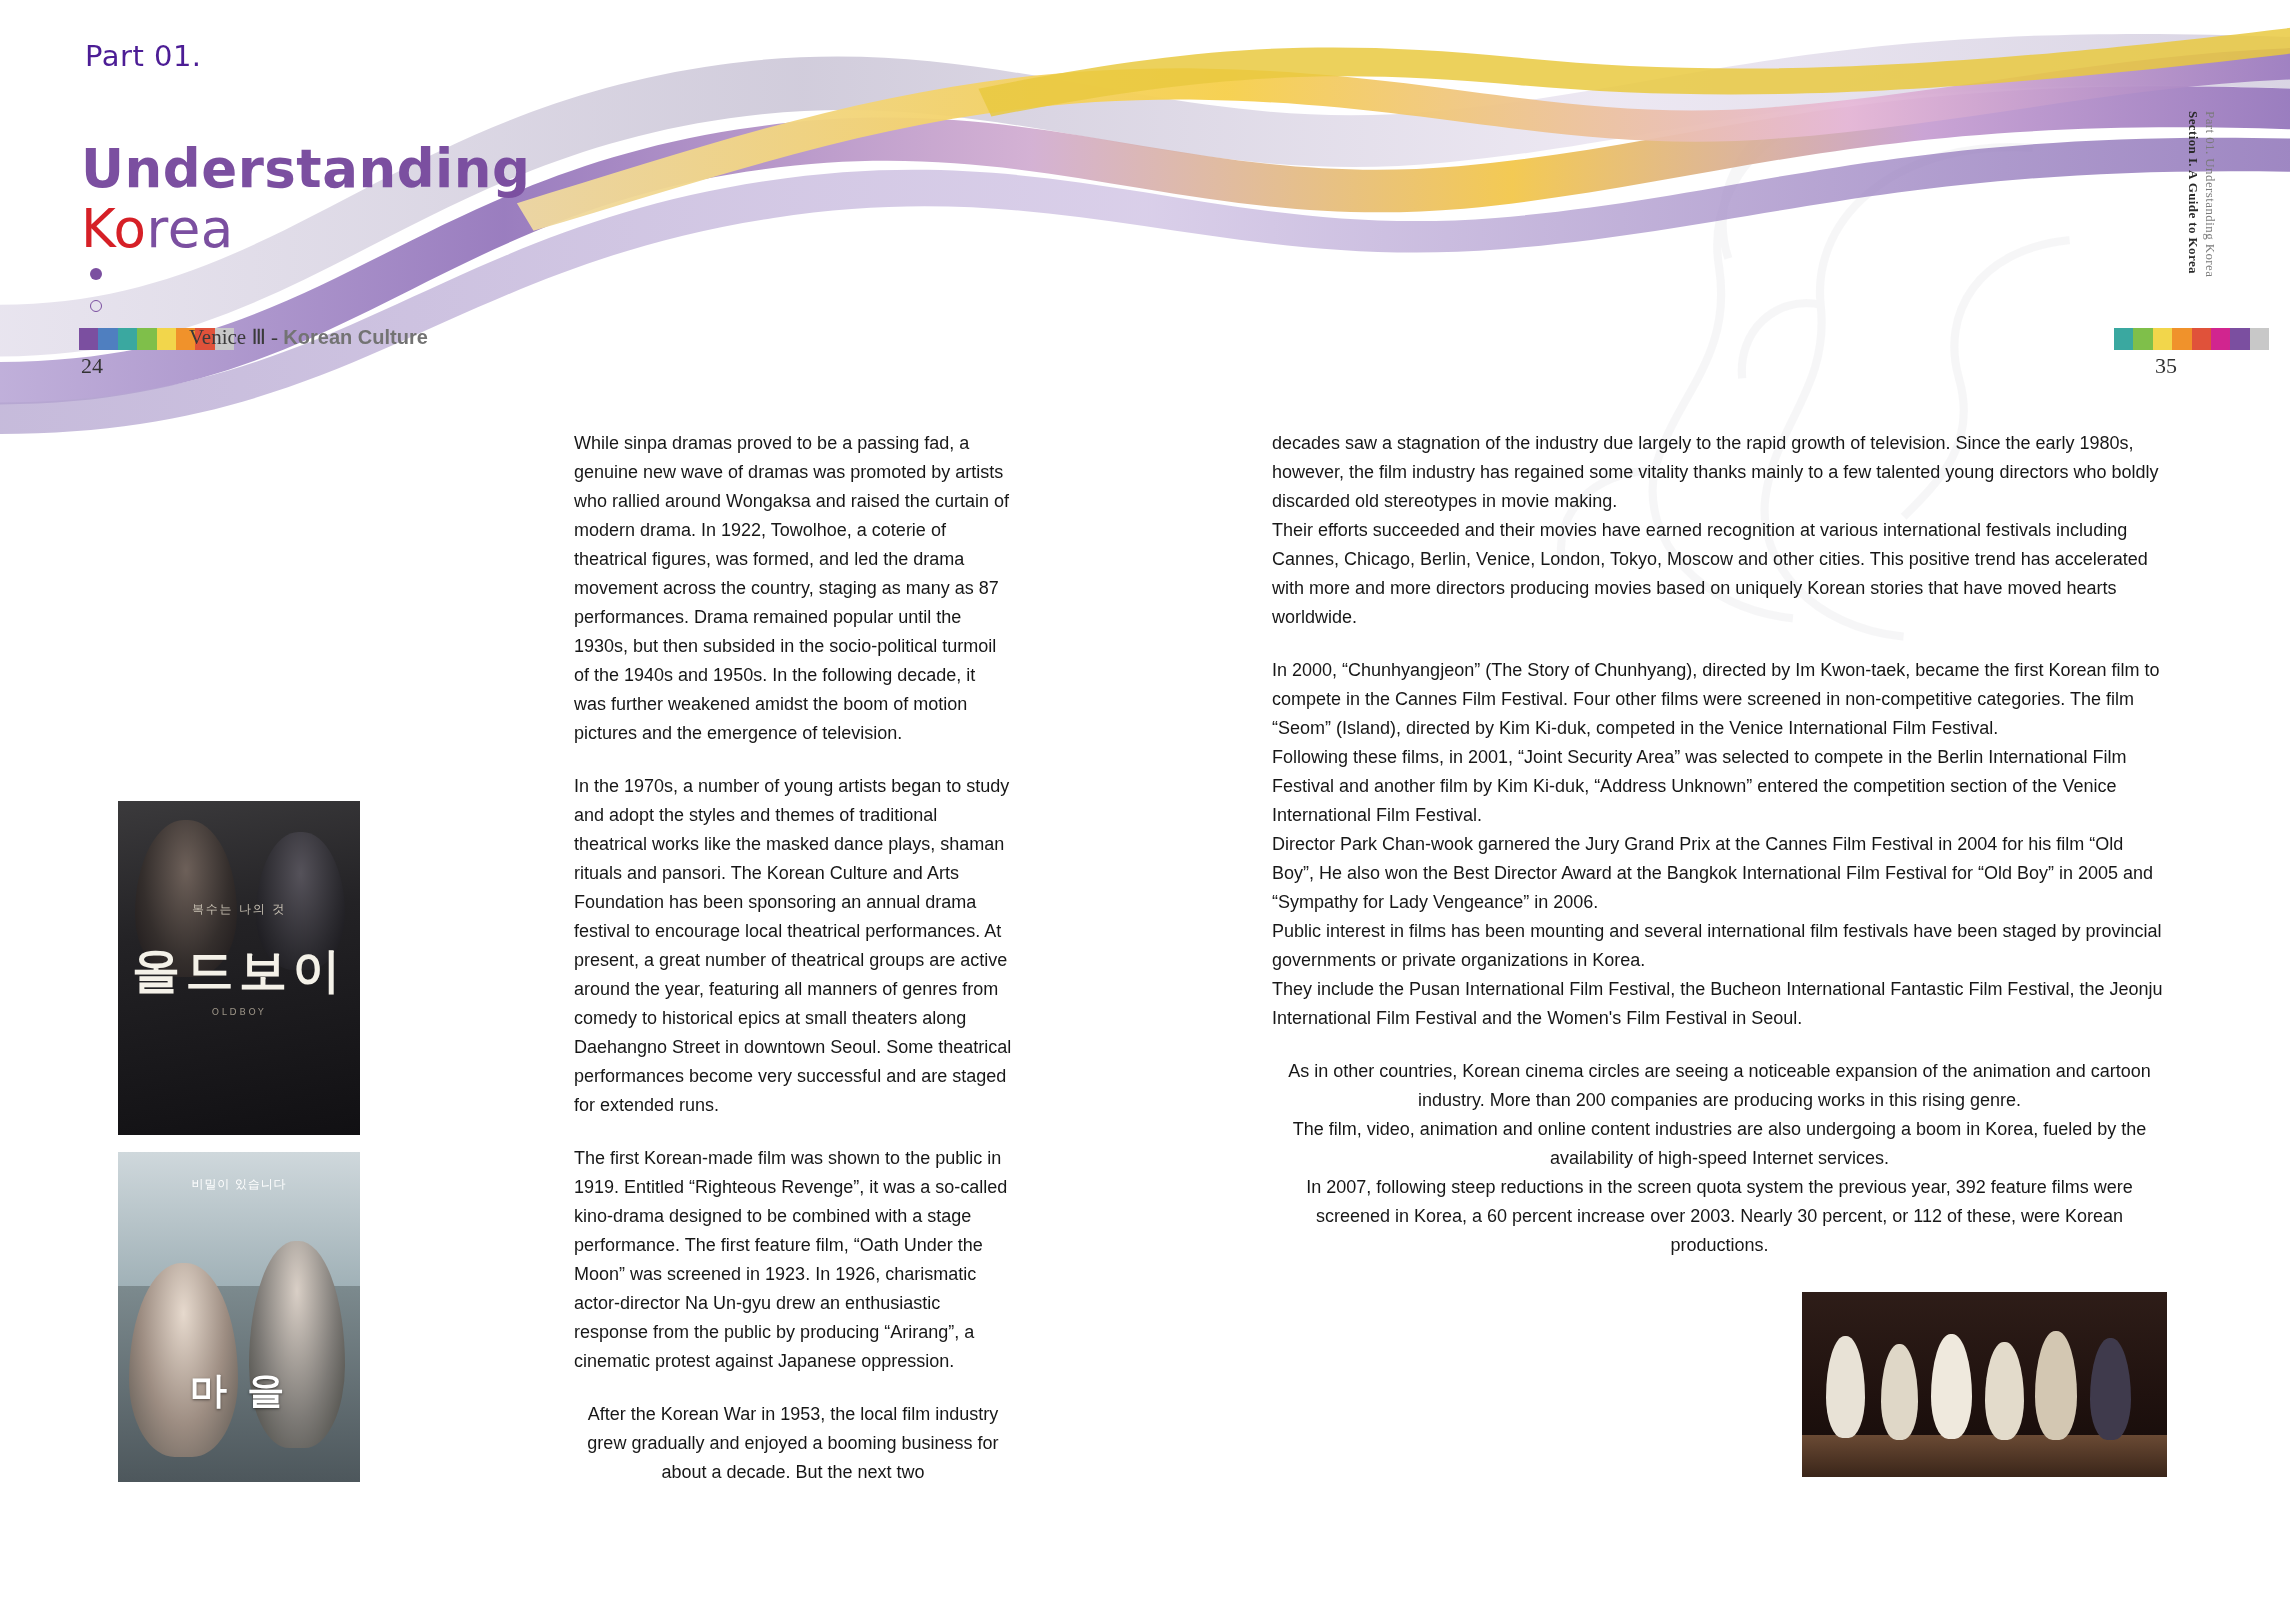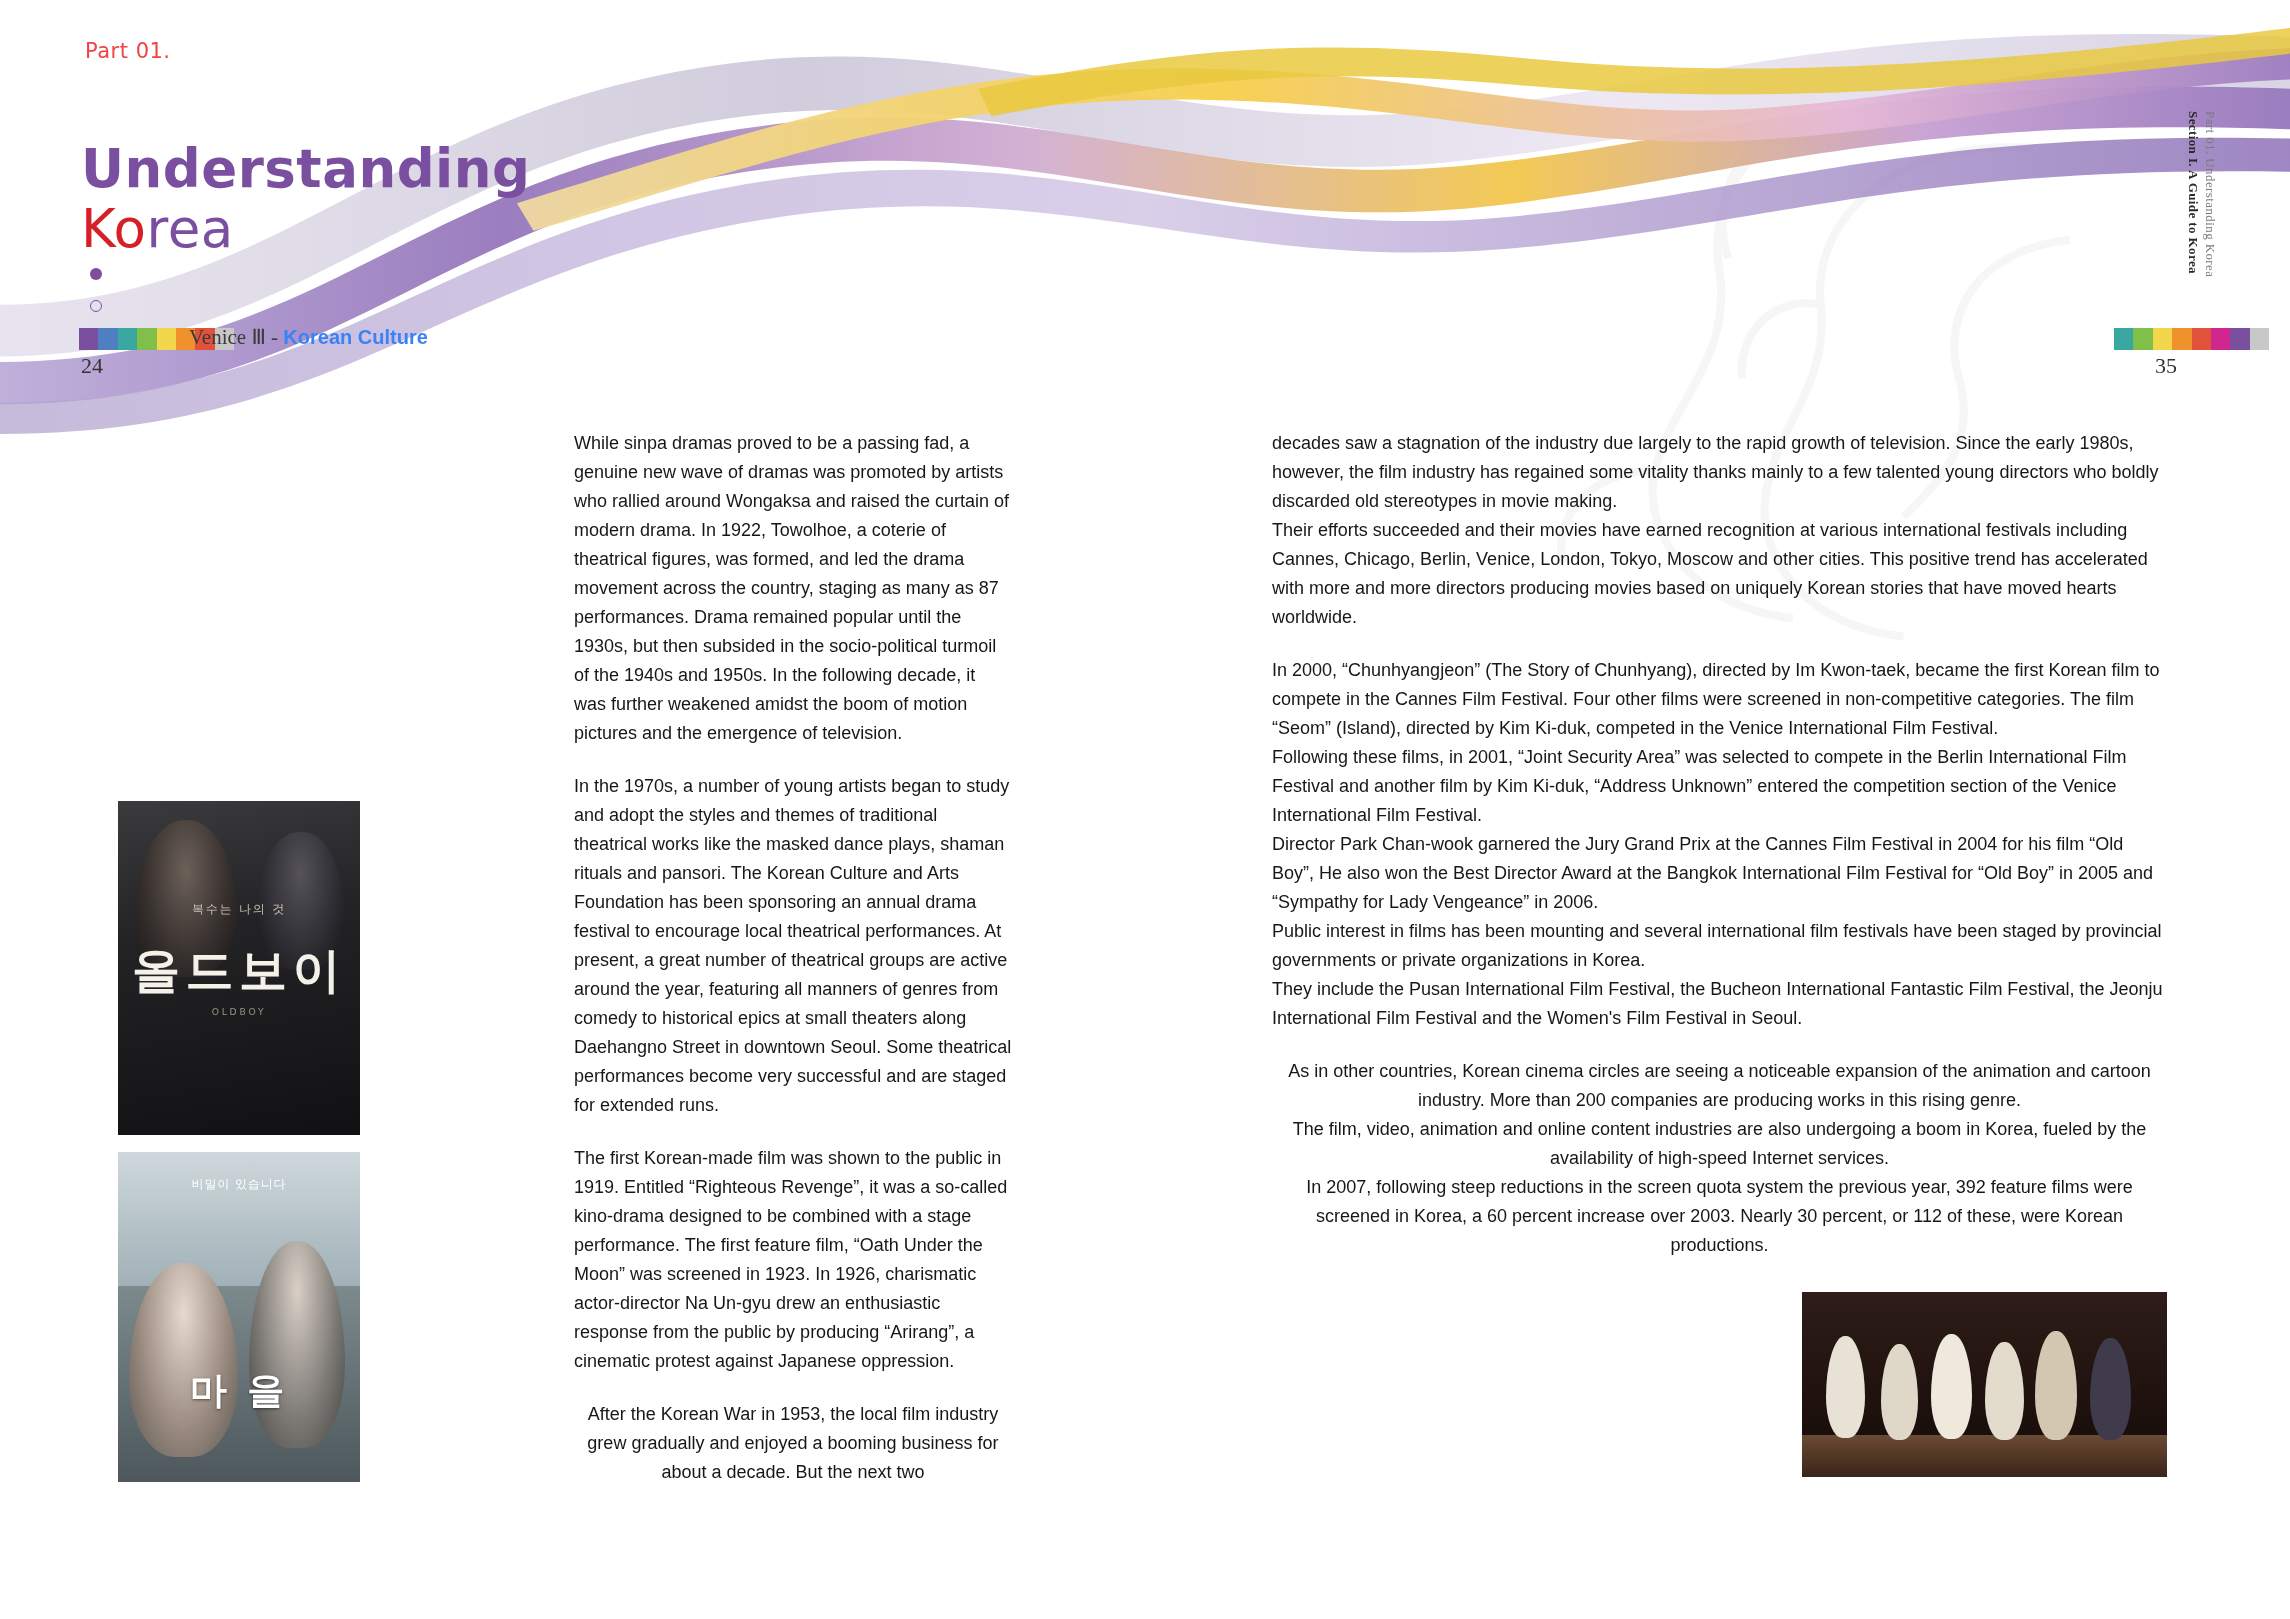--- a/index.html
+++ b/index.html
@@ -37,23 +37,23 @@
     width: 701px;
     height: 646px;
     opacity: 0.5;
   }
 
   
   .part-label {
     position: absolute;
     left: 85px;
     top: 39px;
-    font-size: 21px;
+    font-size: 29px;
     letter-spacing: 0.5px;
-    color: #ef4444;
+    color: #4c1d95;
     font-family: "DejaVu Sans", sans-serif;
   }
   .title-main {
     position: absolute;
     left: 81px;
     top: 138px;
     font-size: 53px;
     color: #7b4fa0;
     font-family: "DejaVu Sans", sans-serif;
     letter-spacing: 0.5px;
@@ -103,21 +103,21 @@
   .chapter-line {
     position: absolute;
     left: 189px;
     top: 325px;
     font-size: 21px;
     font-family: "Liberation Serif", serif;
     color: #3a3a3a;
     white-space: nowrap;
   }
   .chapter-line .chapter-name {
-    color: #3b82f6;
+    color: #737373;
     font-weight: bold;
     font-family: "Liberation Sans", sans-serif;
     font-size: 20px;
   }
 
   .folio {
     position: absolute;
     font-size: 22px;
     font-family: "Liberation Serif", serif;
     color: #333;

